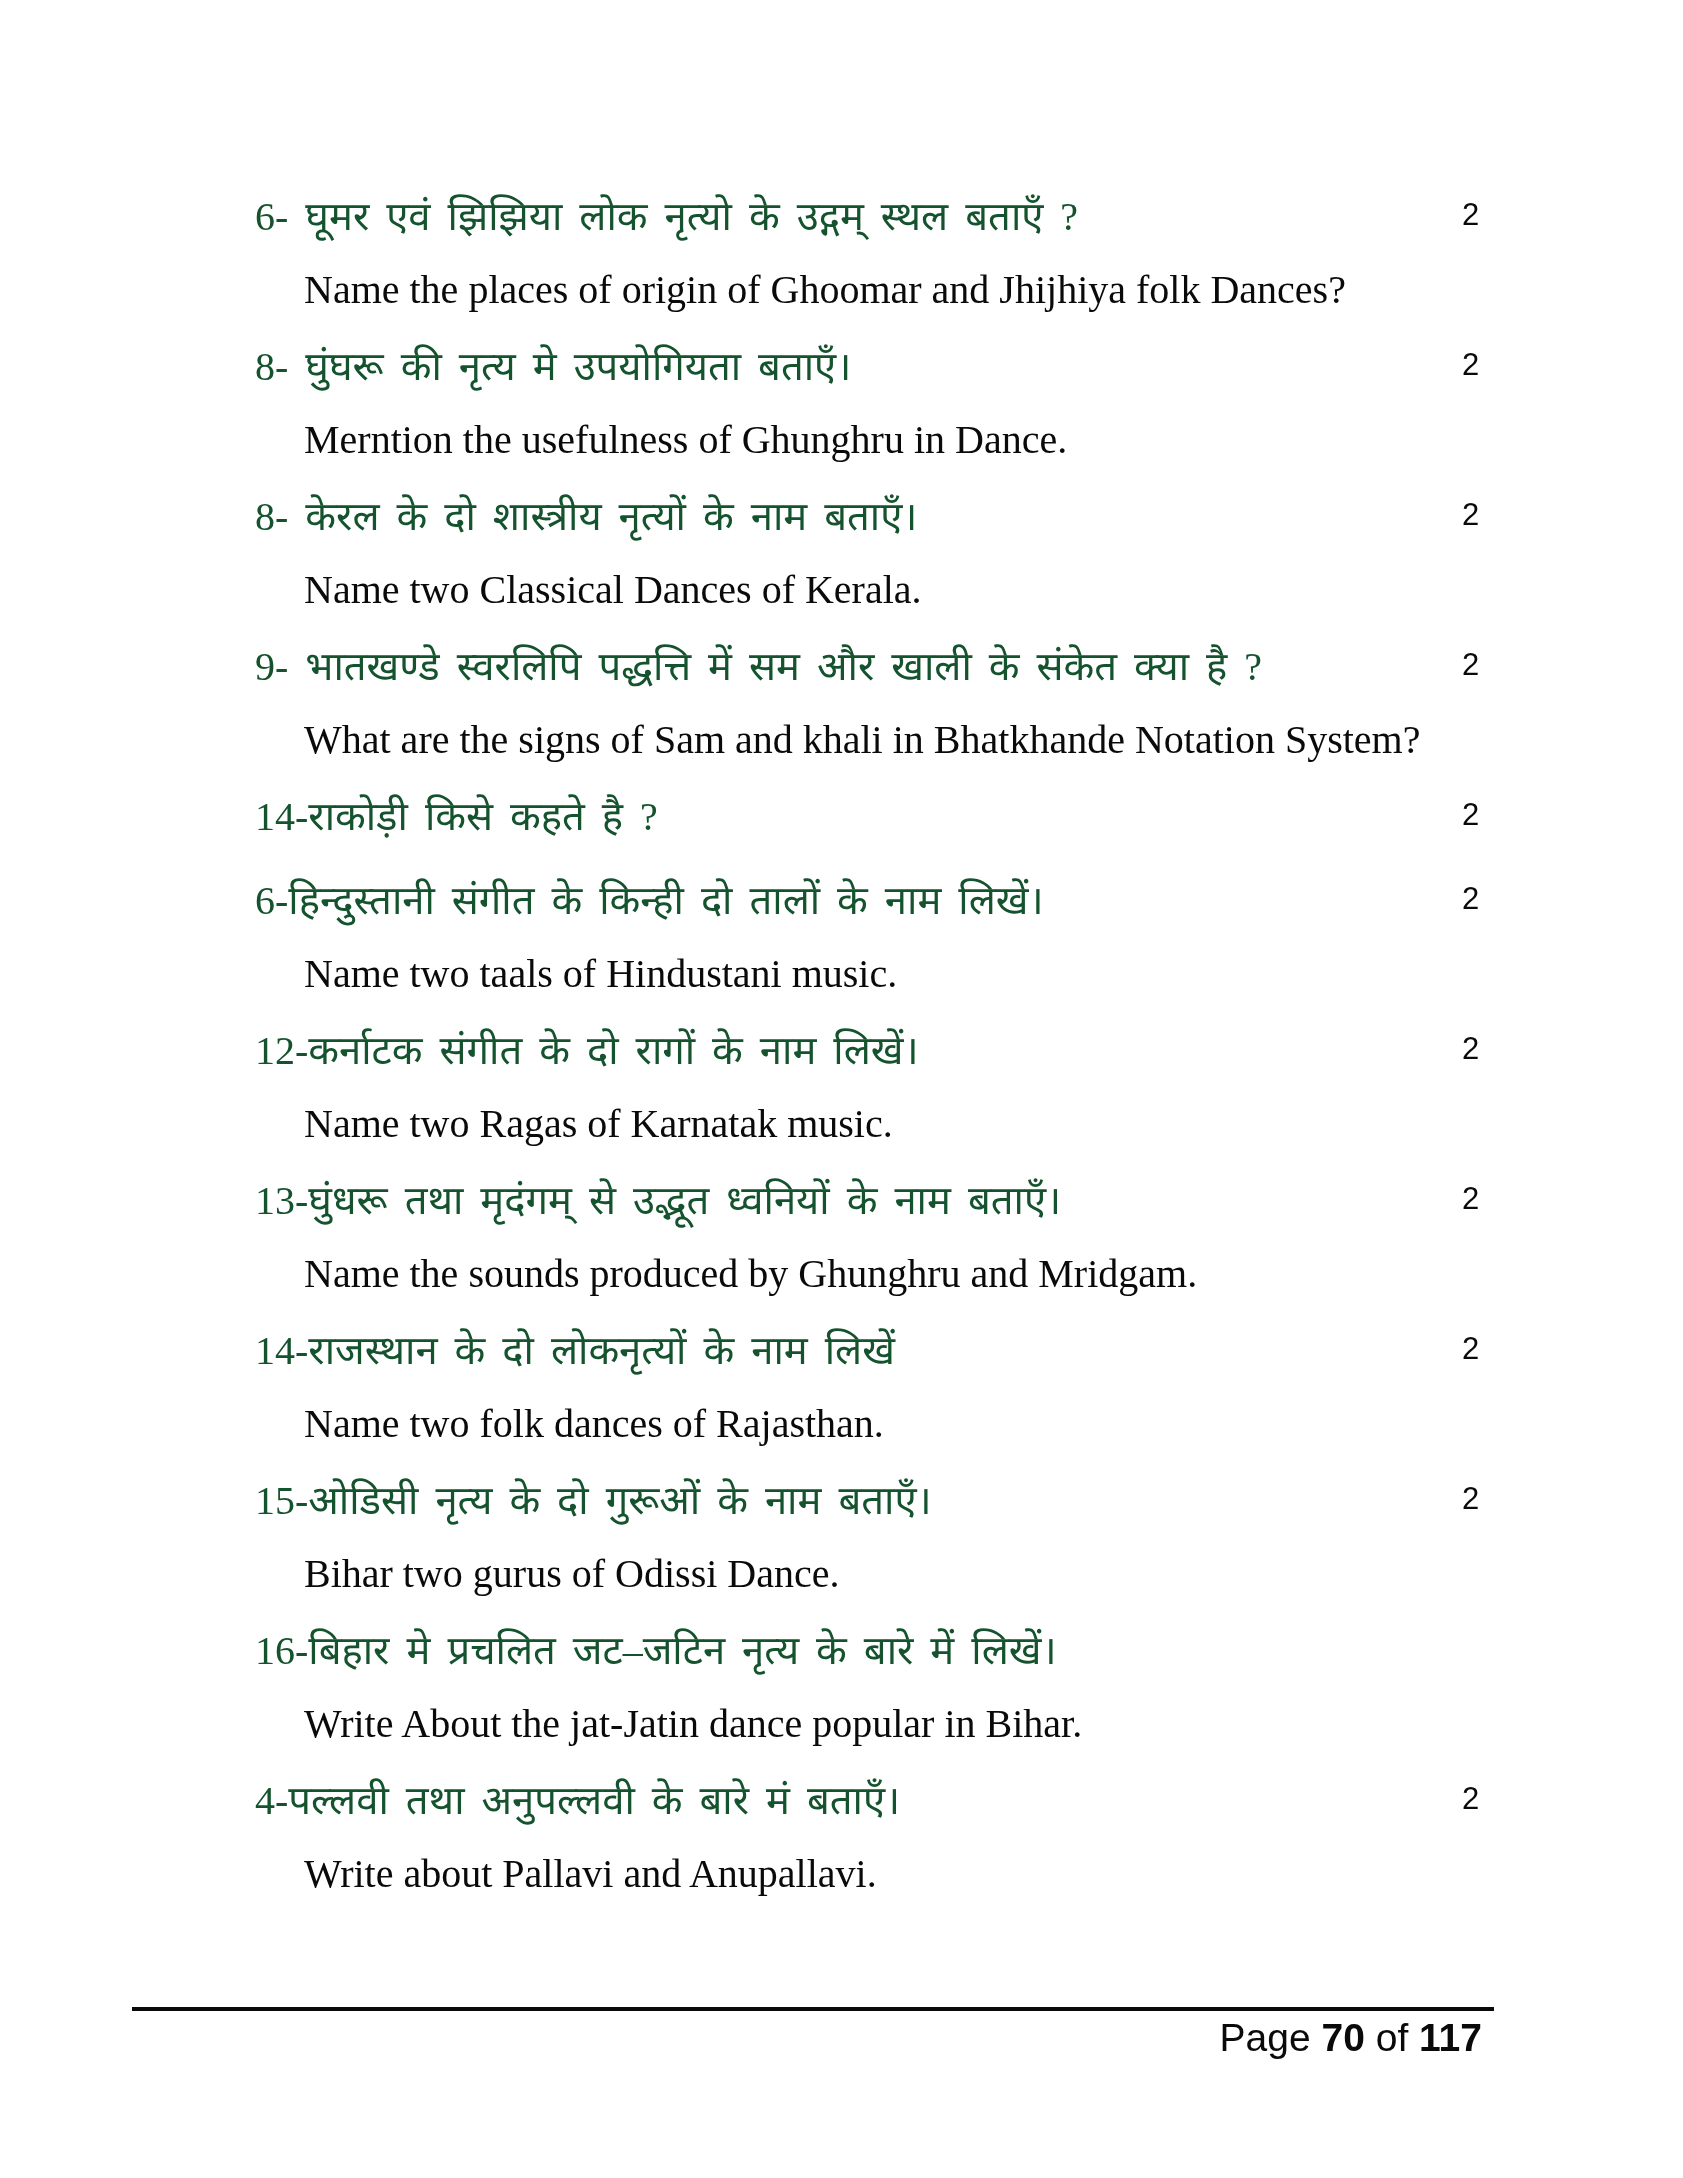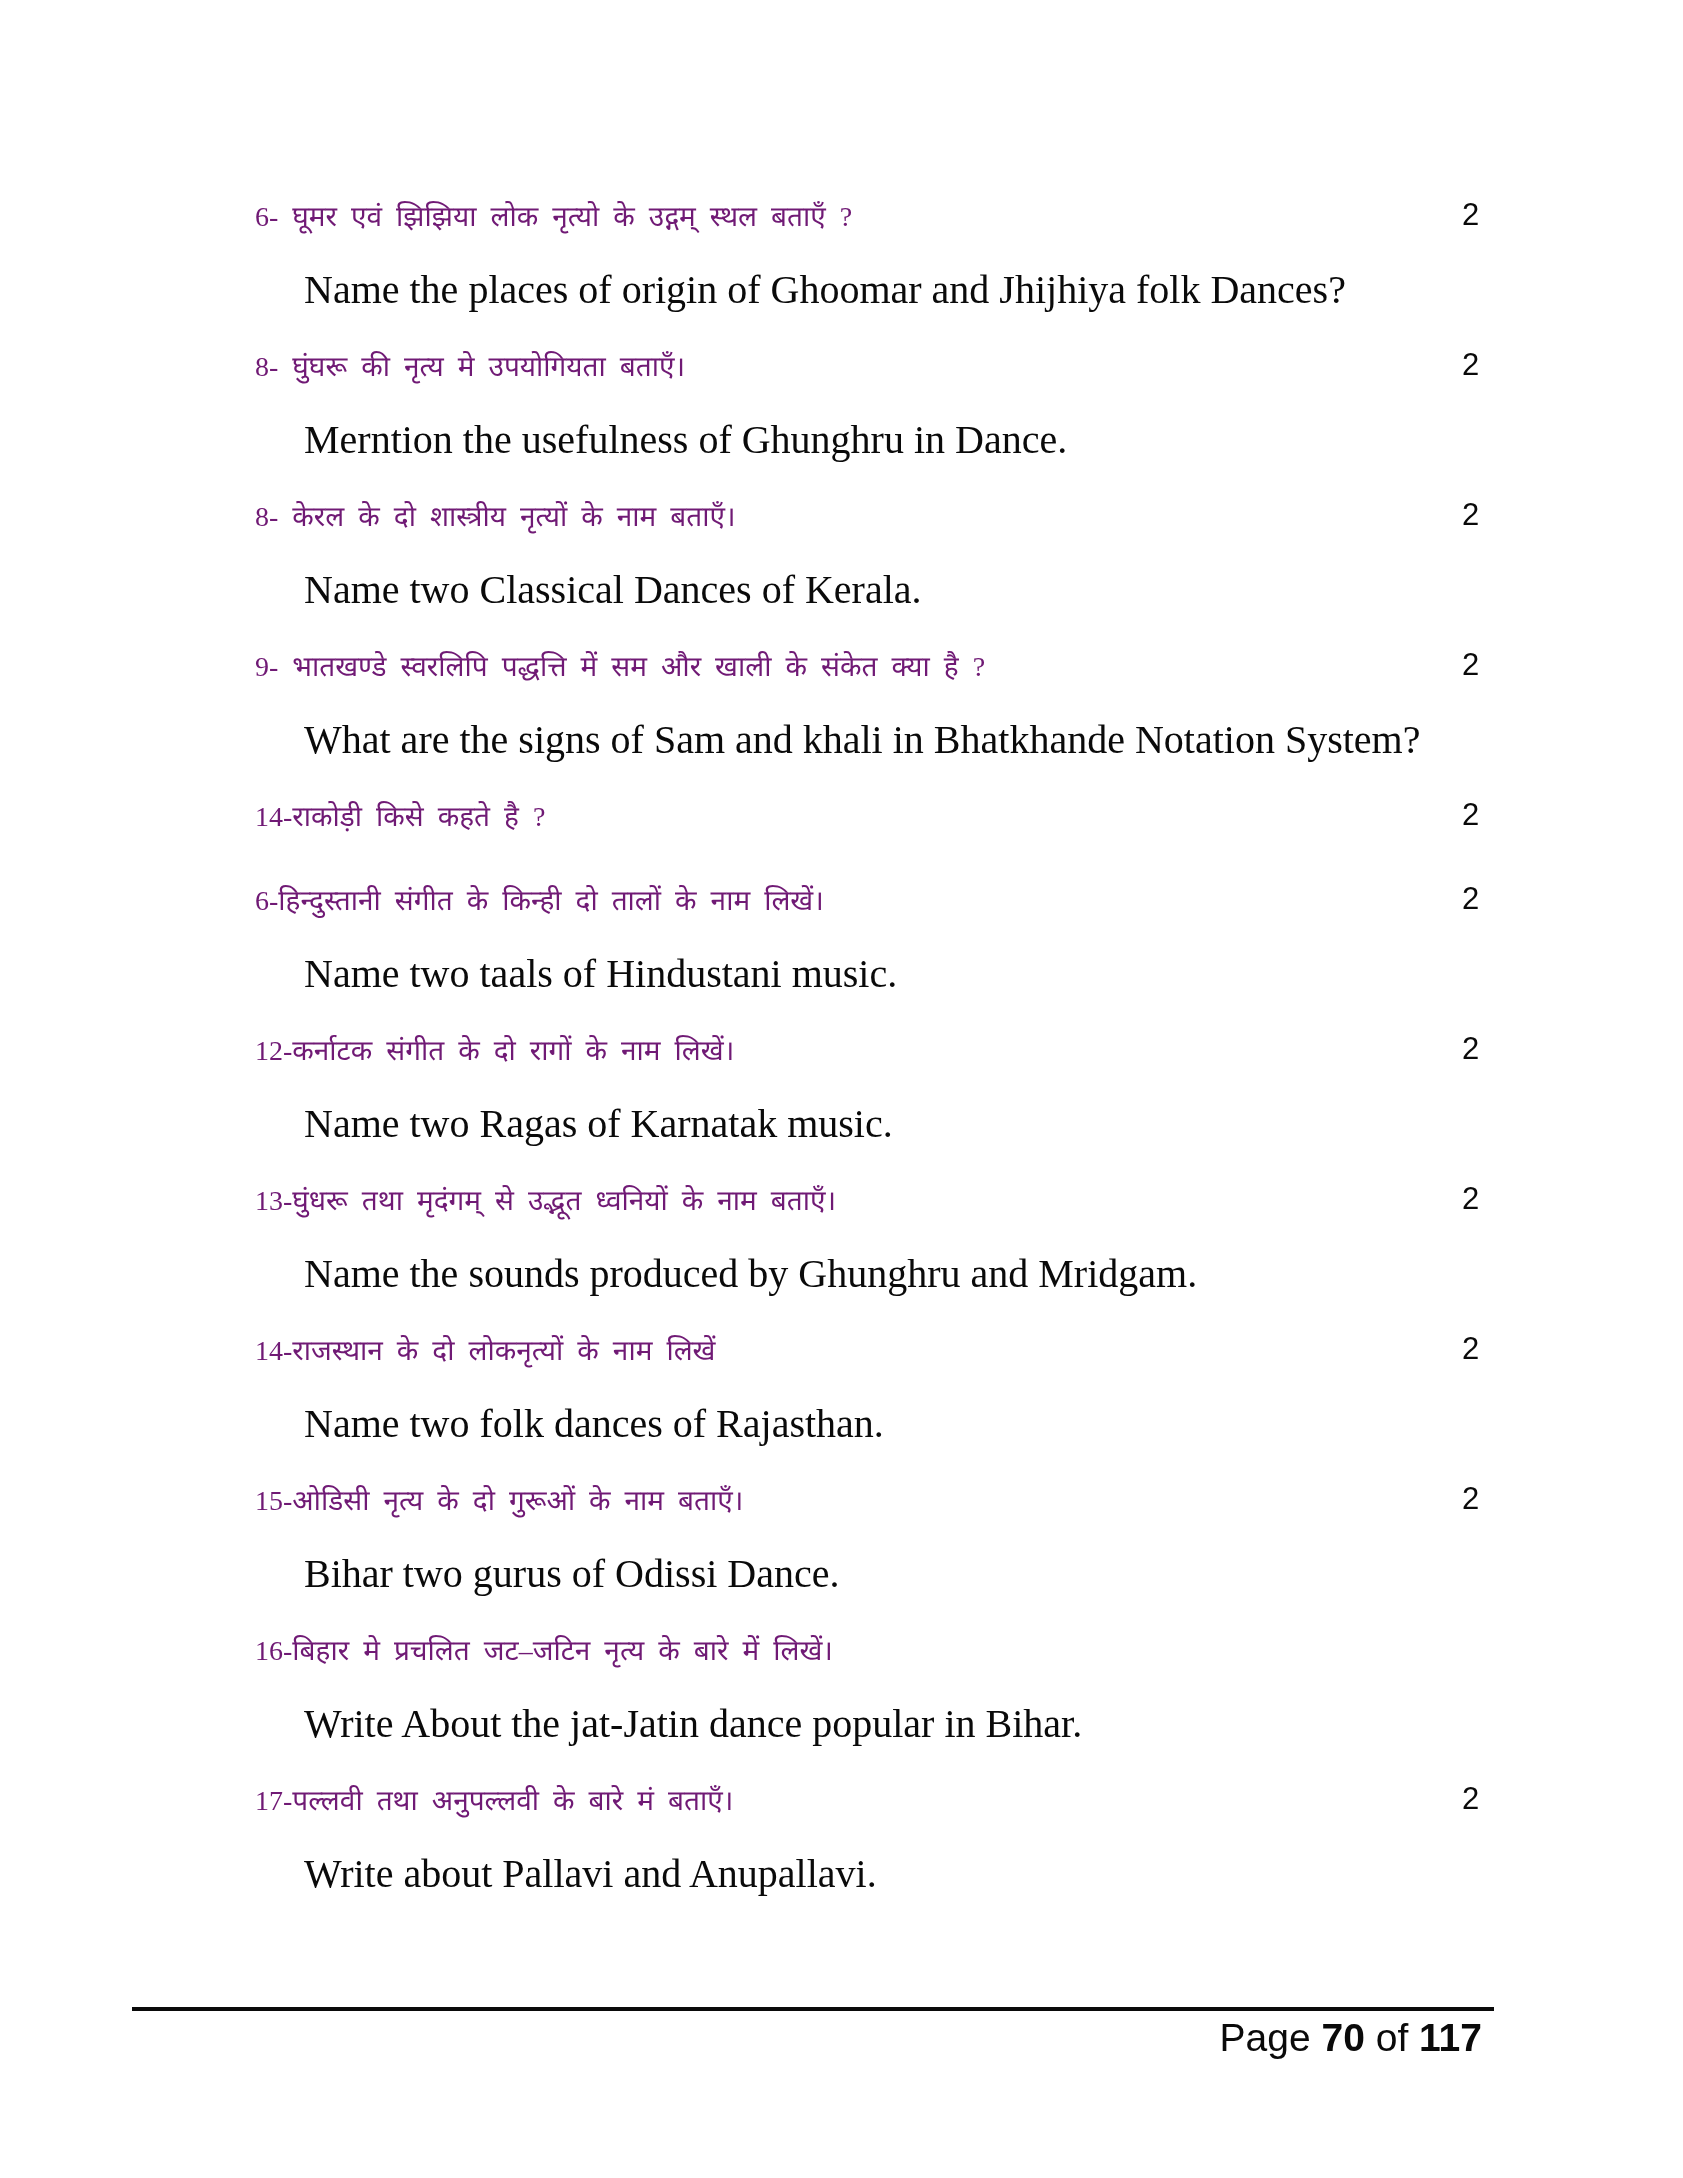--- a/index.html
+++ b/index.html
@@ -25,25 +25,25 @@
   .question {
     margin-bottom: 27px;
   }
   .q-line {
     position: relative;
     height: 57px;
     padding-left: 255px;
   }
   .q-hindi {
     font-family: "Liberation Serif", serif;
-    font-size: 28px;
+    font-size: 40px;
     line-height: 57px;
     word-spacing: 7px;
     white-space: nowrap;
-    color: #701a75;
+    color: #14532d;
   }
   .q-marks {
     position: absolute;
     left: 1462px;
     top: 8px;
     font-family: "Liberation Sans", sans-serif;
     font-size: 31px;
     line-height: 1.2;
     color: #0a0a0a;
   }
@@ -167,21 +167,21 @@
     <section class="question">
       <div class="q-line">
         <span class="q-hindi">16-बिहार मे प्रचलित जट–जटिन नृत्य के बारे में लिखें।</span>
         <span class="q-marks"></span>
       </div>
       <div class="q-english">Write About the jat-Jatin dance popular in Bihar.</div>
     </section>
 
     <section class="question">
       <div class="q-line">
-        <span class="q-hindi">17-पल्लवी तथा अनुपल्लवी के बारे मं बताएँ।</span>
+        <span class="q-hindi">4-पल्लवी तथा अनुपल्लवी के बारे मं बताएँ।</span>
         <span class="q-marks">2</span>
       </div>
       <div class="q-english">Write about Pallavi and Anupallavi.</div>
     </section>
 
   </main>
 
   <div class="footer-rule"></div>
 
   <div class="footer-text"><span>Page </span><b>70</b><span> of </span><b>117</b></div>

